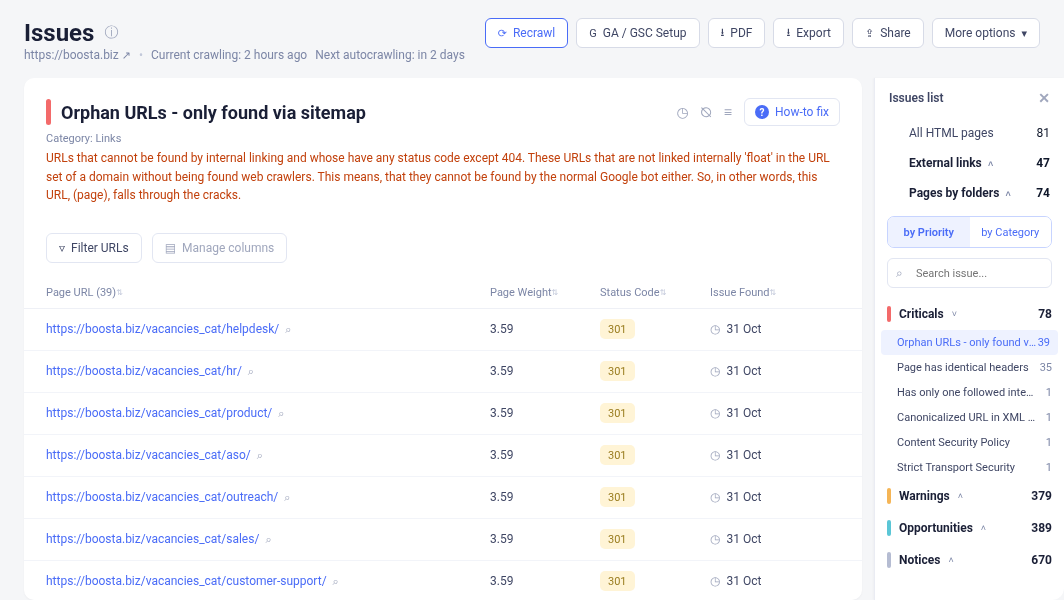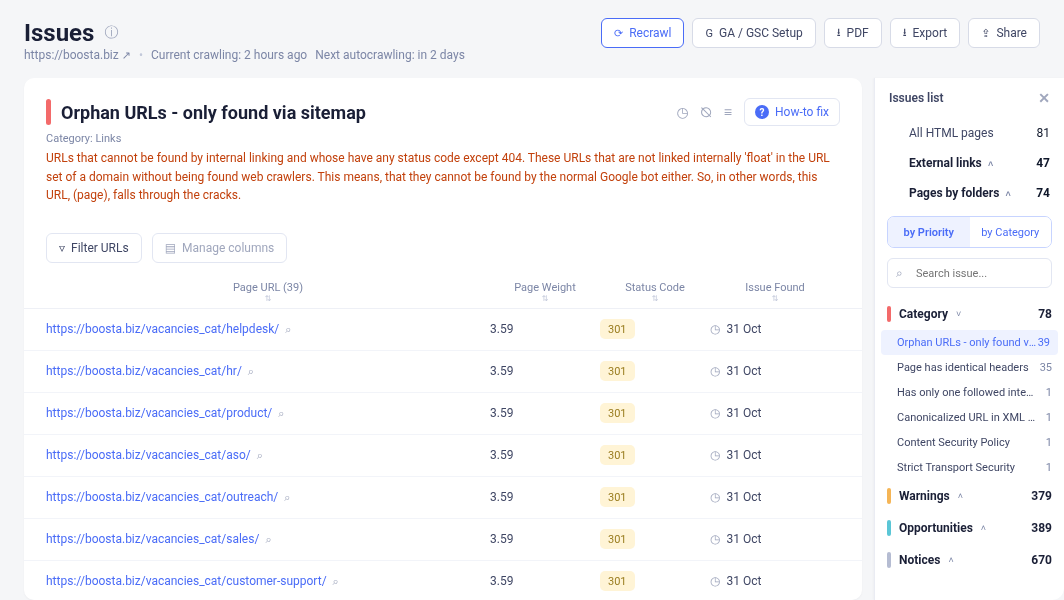--- a/index.html
+++ b/index.html
@@ -28,21 +28,21 @@
 .small-ic { color: #a0a7bd; font-size: 14px; }
 .howto { display: inline-flex; align-items: center; gap: 6px; height: 28px; padding: 0 10px; border-radius: 6px; border: 1px solid #e2e6f2; color: #4a6cf7; font-size: 12px; cursor: pointer; background: #fff; }
 .howto .qm { width: 14px; height: 14px; border-radius: 50%; background: #4a6cf7; color: #fff; font-size: 10px; display: inline-flex; align-items: center; justify-content: center; font-weight: 700; }
 .category { font-size: 11px; color: #7c86a6; margin-top: 6px; }
 .desc { font-size: 12px; color: #c2410c; line-height: 1.55; margin-top: 4px; }
 .table-controls { display: flex; gap: 10px; padding: 14px 22px; }
 .tc-btn { display: inline-flex; align-items: center; gap: 6px; height: 30px; padding: 0 12px; border-radius: 6px; border: 1px solid #e2e6f2; background: #fff; font-size: 12px; color: #3f4664; cursor: pointer; }
 .tc-btn.muted { color: #a0a7bd; }
 .table-head, .table-row { display: grid; grid-template-columns: 1fr 110px 110px 130px; padding: 0 22px; align-items: center; }
 .table-head { height: 32px; font-size: 11px; color: #7c86a6; border-bottom: 1px solid #eef0f6; }
-.th { display: inline-flex; align-items: center; cursor: pointer; flex-direction: column; }
+.th { display: inline-flex; align-items: center; cursor: pointer; }
 .sort-ic { font-size: 8px; color: #c2c8da; }
 .table-body { overflow: hidden; }
 .table-row { height: 42px; border-bottom: 1px solid #f2f4f9; font-size: 12px; }
 .url-cell { display: flex; align-items: center; gap: 6px; min-width: 0; }
 .url-link { color: #4a6cf7; text-decoration: none; white-space: nowrap; overflow: hidden; text-overflow: ellipsis; }
 .mag-ic { color: #a0a7bd; font-size: 11px; flex-shrink: 0; }
 .weight { color: #3f4664; }
 .status-badge { display: inline-flex; align-items: center; justify-content: center; height: 20px; padding: 0 8px; border-radius: 5px; background: #fff4d6; color: #9a7d1f; font-size: 11px; width: fit-content; }
 .found-cell { display: flex; align-items: center; gap: 6px; color: #3f4664; }
 .found-ic { color: #a0a7bd; font-size: 12px; }
@@ -99,20 +99,24 @@
             <span>PDF</span>
           </button>
         <button class="btn">
             <span class="ic">⭳</span>
             <span>Export</span>
           </button>
         <button class="btn">
             <span class="ic">⇪</span>
             <span>Share</span>
           </button>
+        <button class="btn">
+            <span>More options</span>
+            <span class="ic">▾</span>
+          </button>
       </div>
     </div>
     <div class="topbar-row2">
       <span><span>https://boosta.biz</span> <span class="ext-ic">↗</span></span>
       <span class="dot">•</span>
       <span>Current crawling: 2 hours ago</span>
       <span>Next autocrawling: in 2 days</span>
     </div>
   </div>
 
@@ -277,21 +281,21 @@
         <button class="seg-btn active">by Priority</button>
         <button class="seg-btn">by Category</button>
       </div>
       <div class="search-wrap">
         <span class="sic">⌕</span>
         <input class="search-in" placeholder="Search issue..." style="">
       </div>
       <div id="severities">
           <div class="sev-row">
             <span class="sev-bar red"></span>
-            <span class="sev-label">Category</span>
+            <span class="sev-label">Criticals</span>
             <span class="sev-chevron">˅</span>
             <span class="sev-cnt">78</span>
           </div>
           <div class="issue-item active">
             <span class="lbl">Orphan URLs - only found via sit...</span>
             <span class="cnt">39</span>
           </div>
           <div class="issue-item">
             <span class="lbl">Page has identical headers</span>
             <span class="cnt">35</span>

